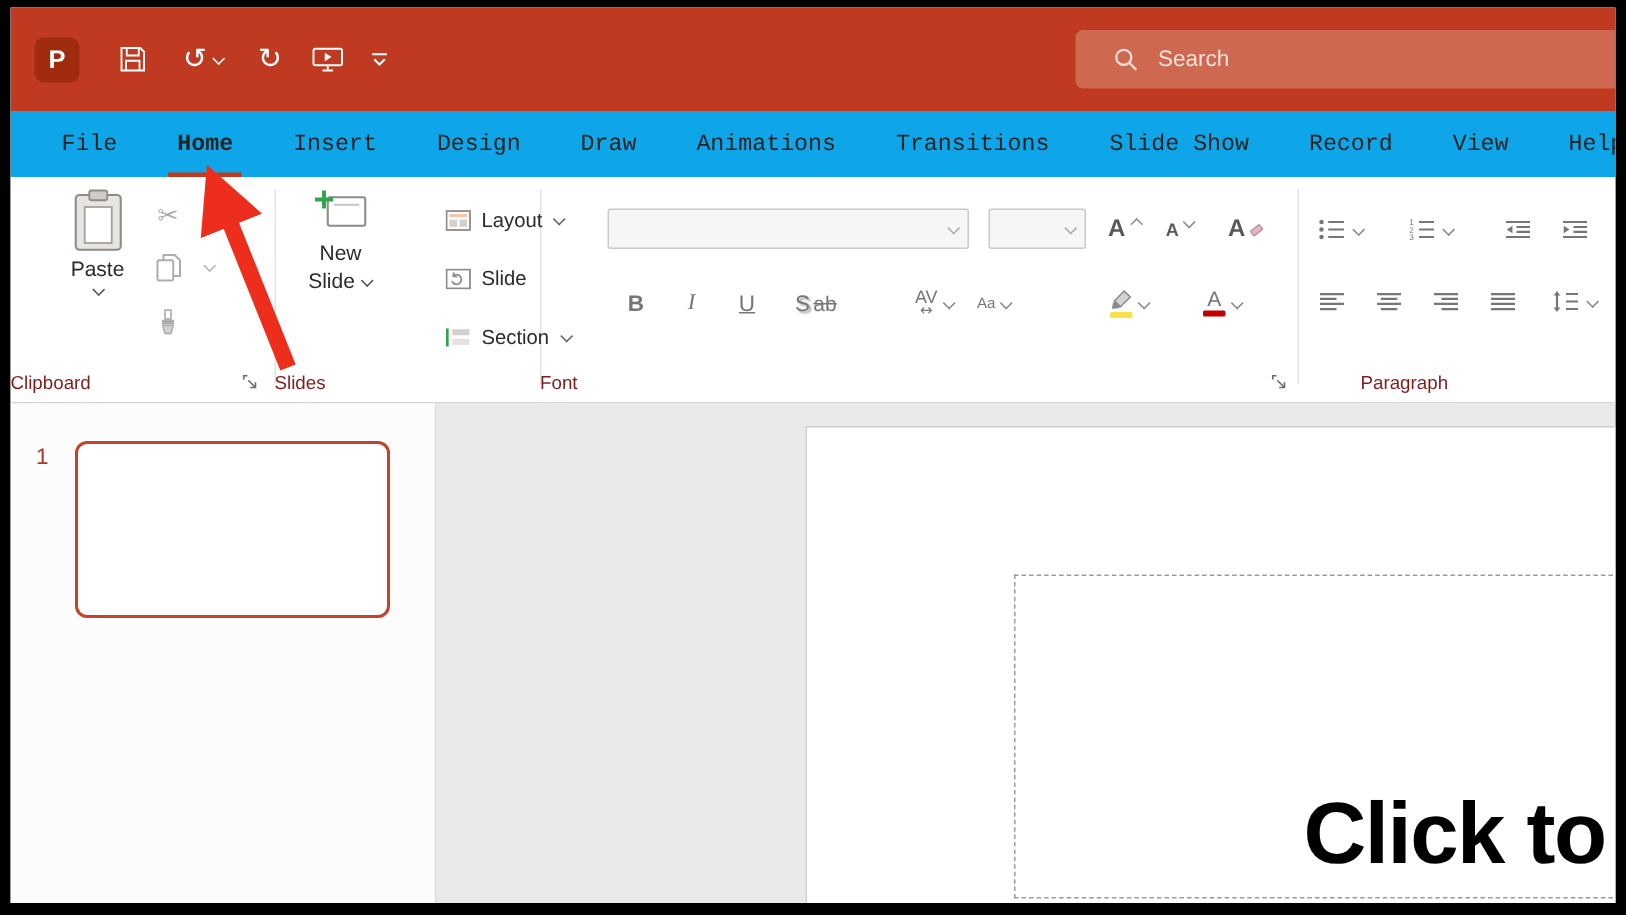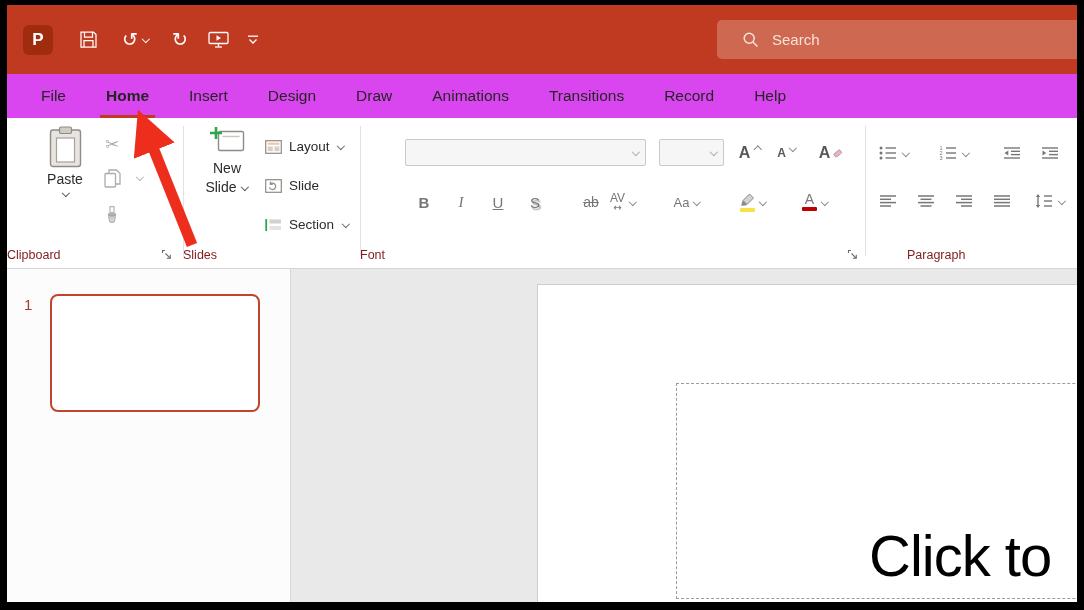--- a/index.html
+++ b/index.html
@@ -16,35 +16,35 @@
   .u-glyph{font-size:19px;line-height:1;font-family:"DejaVu Sans",sans-serif;}
   .undo-wrap{display:flex;align-items:center;gap:4px;margin-left:24px;color:#fff;}
   .app-title{margin-left:28px;color:#fff;font-size:15px;letter-spacing:.2px;white-space:nowrap;}
   .search{position:absolute;left:710px;top:15px;width:380px;height:39px;border-radius:5px;background:var(--search,#CE6850);display:flex;align-items:center;gap:13px;padding-left:25px;color:#F7E2DB;font-size:15px;}
 
   .chev{display:inline-block;width:8px;height:7px;position:relative;color:inherit;flex:none;}
   .chev::before{content:"";position:absolute;left:1.5px;top:0;width:4.6px;height:4.6px;border-right:1.4px solid currentColor;border-bottom:1.4px solid currentColor;transform:rotate(45deg);}
   .chev-up::before{transform:rotate(225deg);top:2px;}
 
   
-  .tabs{position:absolute;left:0;top:69px;width:100%;height:44px;background:#d946ef;display:flex;padding-left:14px;overflow:hidden;}
+  .tabs{position:absolute;left:0;top:69px;width:100%;height:44px;background:#0ea5e9;display:flex;padding-left:14px;overflow:hidden;font-family:Liberation Mono, monospace;}
   .tab{padding:0 20px;line-height:44px;font-size:15.5px;color:#252423;position:relative;white-space:nowrap;}
   .tab.active{font-weight:700;}
   .tab.active::after{content:"";position:absolute;left:14px;right:14px;bottom:0;height:3px;background:var(--accent,#C23A1D);}
 
   
   .ribbon{position:absolute;left:0;top:113px;width:100%;height:151px;background:#fff;border-bottom:1px solid #D5D5D5;overflow:hidden;}
   .gdiv{position:absolute;top:8px;bottom:12px;width:1px;background:#E2E2E2;}
   .glabel{position:absolute;bottom:6px;font-size:12.5px;color:#7f1d1d;text-align:left;}
   .launcher{position:absolute;bottom:7px;width:14px;height:14px;background:none;border:none;display:grid;place-items:center;}
   .bigbtn{position:absolute;top:8px;display:flex;flex-direction:column;align-items:center;gap:3px;background:none;border:none;}
   .bigbtn .blabel{font-size:14px;color:#2b2b2b;line-height:16px;}
   .bigbtn .chev{color:#555;}
   .sbtn{position:absolute;width:26px;height:26px;display:grid;place-items:center;background:none;border:none;}
-  .rowbtn{position:absolute;display:flex;align-items:center;gap:7px;height:25px;background:none;border:none;font-size:13.5px;color:#2b2b2b;}
+  .rowbtn{position:absolute;display:flex;align-items:center;gap:7px;height:25px;background:none;border:none;font-size:13.5px;color:#2b2b2b;margin-left:32px;}
   .rowbtn .chev{color:#666;}
   .combo{position:absolute;height:27px;background:#F6F6F6;border:1px solid #C9C9C9;border-radius:2px;display:flex;align-items:center;}
   .combo .val{flex:1;padding:0 8px;font-size:13px;color:#444;}
   .combo .dd{width:19px;color:#ABABAB;display:grid;place-items:center;}
   .fbtn{position:absolute;top:70px;height:28px;display:flex;align-items:center;justify-content:center;background:none;border:none;color:#767676;font-size:15px;gap:3px;}
   .fbtn .chev{color:#8a8a8a;}
   .stack{display:inline-flex;flex-direction:column;align-items:center;gap:2px;line-height:1;}
   .colorbar{width:15px;height:4px;border-radius:1px;background:#ccc;}
   .avwrap{display:inline-flex;flex-direction:column;align-items:center;line-height:1;font-size:12px;gap:0;}
   .avwrap .ar{font-size:10px;font-family:"DejaVu Sans",sans-serif;margin-top:-1px;}
@@ -53,21 +53,21 @@
   .scissors{font-size:17px;color:#ACACAC;font-family:"DejaVu Sans",sans-serif;line-height:1;}
 
   
   .content{position:absolute;left:0;top:264px;right:0;bottom:0;}
   .thumbs{position:absolute;left:0;top:0;bottom:0;width:284px;background:#FCFCFC;border-right:1px solid #D8D8D8;}
   .slide-number{position:absolute;left:17px;top:27px;font-size:15px;color:#A33C2B;}
   .thumb{position:absolute;left:43px;top:25px;width:210px;height:118px;background:#fff;border:2.5px solid var(--thumb,#C0452C);border-radius:8px;}
   .editor{position:absolute;left:284px;right:0;top:0;bottom:0;background:#E9E9E9;overflow:hidden;}
   .slide{position:absolute;left:246px;top:15px;width:570px;height:350px;background:#fff;border:1px solid #CDCDCD;}
   .placeholder{position:absolute;left:138px;top:98px;width:620px;height:216px;border:1.6px dashed #9B9B9B;}
-  .title-text{position:absolute;left:192px;top:138px;font-size:58px;font-weight:400;color:#000;white-space:nowrap;letter-spacing:-1px;}
+  .title-text{position:absolute;left:192px;top:138px;font-size:58px;font-weight:700;color:#000;white-space:nowrap;letter-spacing:-1px;}
 
   .arrow-svg{position:absolute;left:95px;top:75px;pointer-events:none;z-index:50;}
 </style>
 </head>
 <body>
 
 <div class="window">
 
   <header class="titlebar">
     <div class="logo">
@@ -113,21 +113,23 @@
   </header>
 
   <nav class="tabs">
     <span class="tab">File</span>
     <span class="tab active">Home</span>
     <span class="tab">Insert</span>
     <span class="tab">Design</span>
     <span class="tab">Draw</span>
     <span class="tab">Animations</span>
     <span class="tab">Transitions</span>
+    <span class="tab">Slide Show</span>
     <span class="tab">Record</span>
+    <span class="tab">View</span>
     <span class="tab">Help</span>
   </nav>
 
   <div class="ribbon">
     <div class="gdiv" style="left:176px"></div>
     <div class="gdiv" style="left:353px"></div>
     <div class="gdiv" style="left:858px"></div>
 
     <button class="bigbtn" style="left:27px;width:62px">
       <svg width="33" height="42" viewBox="0 0 33 42">
@@ -237,31 +239,31 @@
     </button>
     <button class="fbtn" style="left:439px;width:30px;font-style:italic;font-family:'Liberation Serif',serif">
       <span>I</span>
     </button>
     <button class="fbtn" style="left:476px;width:30px;text-decoration:underline">
       <span>U</span>
     </button>
     <button class="fbtn" style="left:513px;width:30px;text-shadow:1.5px 1.5px 1.5px rgba(0,0,0,.4)">
       <span>S</span>
     </button>
-    <button class="fbtn" style="left:567px;width:34px;text-decoration:line-through;font-size:14px">
+    <button class="fbtn" style="left:526px;width:34px;text-decoration:line-through;font-size:14px">
       <span>ab</span>
     </button>
     <button class="fbtn" style="left:593px;width:46px">
       <span class="avwrap">
         <span>AV</span>
         <span class="ar">↔</span>
       </span>
       <i class="chev"></i>
     </button>
-    <button class="fbtn" style="left:658px;width:44px;font-size:13px">
+    <button class="fbtn" style="left:634px;width:44px;font-size:10px">
       <span>Aa</span>
       <i class="chev"></i>
     </button>
     <button class="fbtn" style="left:722px;width:48px">
       <span class="stack">
         <svg width="15" height="13" viewBox="0 0 15 13">
           <path d="M9.5 1 L13.5 5 L7 11.5 L3 7.5 z" fill="#D6D2CD" stroke="#8a8a8a" stroke-width="1"></path>
           <path d="M3 7.5 L7 11.5 L5.5 12.5 L1.2 12.8 L2 9 z" fill="#8a8a8a"></path>
         </svg>
         <span class="colorbar" style="background: rgb(247, 225, 75);"></span>

